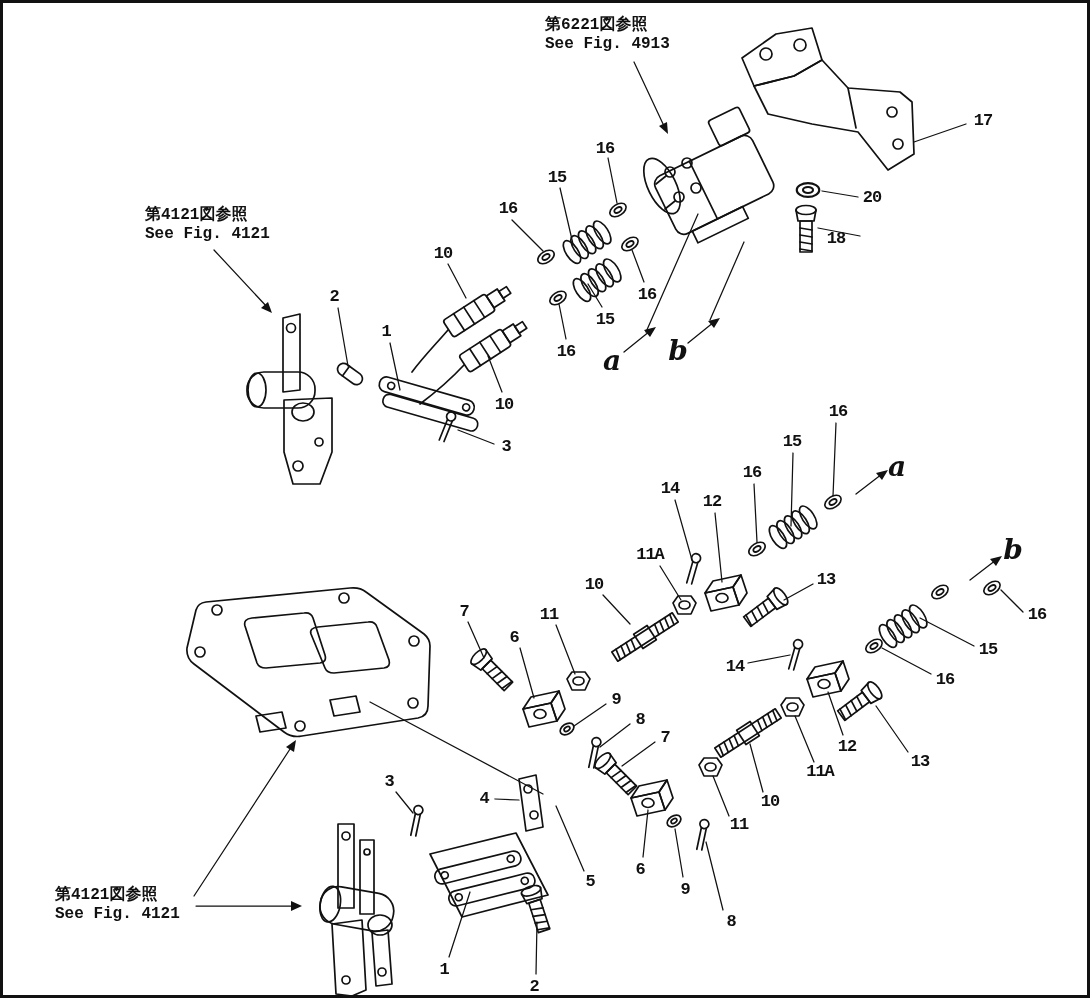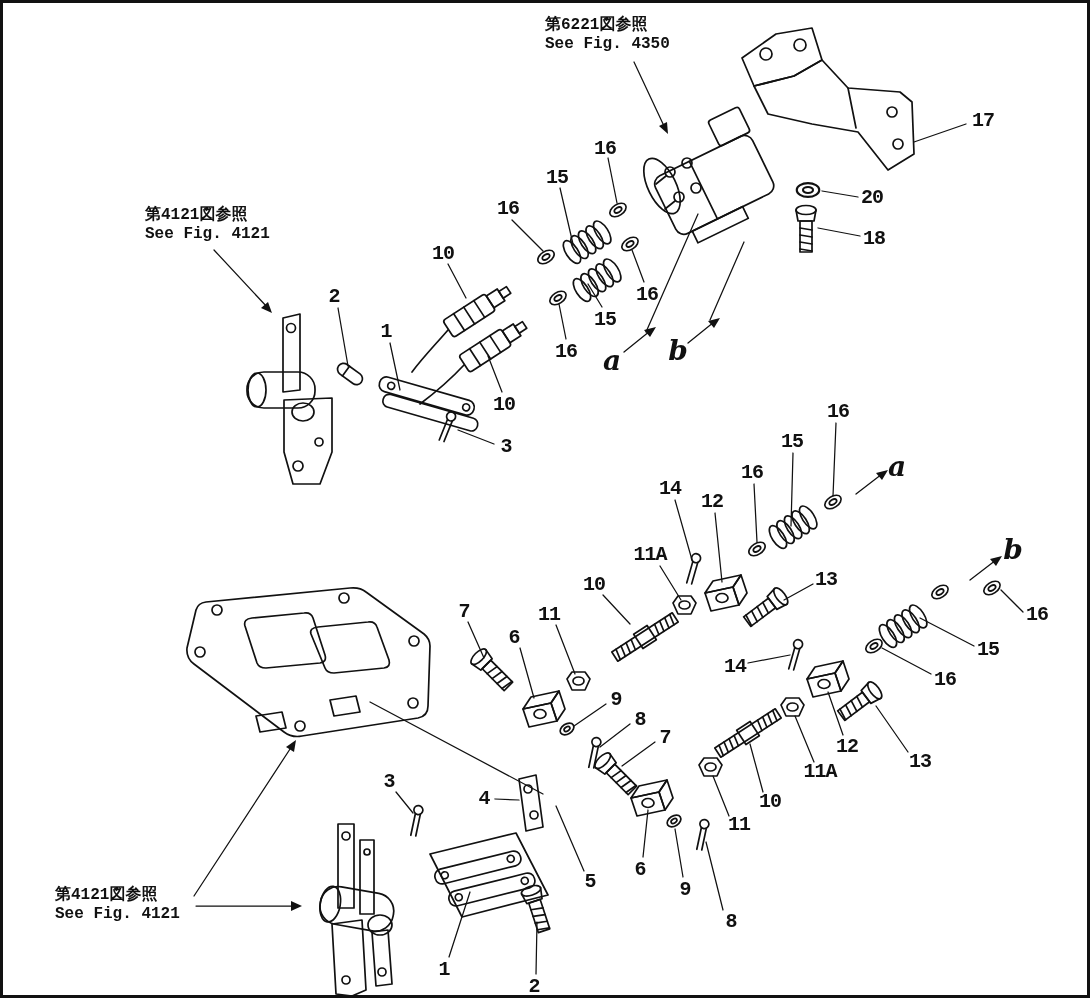--- a/index.html
+++ b/index.html
@@ -8,21 +8,21 @@
     position:relative; width:1090px; height:998px;
     background:#ffffff; overflow:hidden;
     font-family:"Liberation Mono", monospace; color:#111;
   }
   #stage svg { position:absolute; left:0; top:0; }
   .ln   { stroke:#111; stroke-width:1.7; fill:none; stroke-linecap:round; stroke-linejoin:round; }
   .thin { stroke:#111; stroke-width:1.25; fill:none; stroke-linecap:round; }
   .fillb{ fill:#111; stroke:none; }
   .num {
     position:absolute; transform:translate(-50%,-50%);
-    font-size:20px; font-weight:bold; letter-spacing:-1px; white-space:nowrap;
+    font-size:17px; font-weight:bold; letter-spacing:-1px; white-space:nowrap;
   }
   .marker {
     position:absolute; transform:translate(-50%,-50%);
     font-family:"DejaVu Serif", serif; font-style:italic;
     font-size:28px; font-weight:bold;
   }
   .ref {
     position:absolute; font-size:16px; font-weight:bold;
     line-height:1.18; white-space:nowrap;
   }
@@ -258,38 +258,38 @@
     <polygon class="fillb" points="302,906 291,901 291,911"></polygon>
     <polygon class="fillb" points="656,327 650,337 644,330"></polygon>
     <polygon class="fillb" points="720,318 714,328 708,321"></polygon>
     <polygon class="fillb" points="888,470 882,480 876,473"></polygon>
     <polygon class="fillb" points="1002,556 996,566 990,559"></polygon>
   </g>
 </svg>
 
 <div class="ref" style="left:545px;top:16px">
   <span>第6221図参照</span><br>
-  <span>See  Fig. 4350</span>
+  <span>See  Fig. 4913</span>
 </div>
 <div class="ref" style="left:145px;top:206px">
   <span>第4121図参照</span><br>
   <span>See  Fig. 4121</span>
 </div>
 <div class="ref" style="left:55px;top:886px">
   <span>第4121図参照</span><br>
   <span>See  Fig. 4121</span>
 </div>
 
 <div class="num" style="left:605px;top:148px">16</div>
 <div class="num" style="left:557px;top:177px">15</div>
 <div class="num" style="left:508px;top:208px">16</div>
 <div class="num" style="left:443px;top:253px">10</div>
 <div class="num" style="left:983px;top:120px">17</div>
 <div class="num" style="left:872px;top:197px">20</div>
-<div class="num" style="left:874px;top:238px">18</div>
+<div class="num" style="left:836px;top:238px">18</div>
 <div class="num" style="left:647px;top:294px">16</div>
 <div class="num" style="left:605px;top:319px">15</div>
 <div class="num" style="left:566px;top:351px">16</div>
 <div class="num" style="left:334px;top:296px">2</div>
 <div class="num" style="left:386px;top:331px">1</div>
 <div class="num" style="left:504px;top:404px">10</div>
 <div class="num" style="left:506px;top:446px">3</div>
 <div class="num" style="left:838px;top:411px">16</div>
 <div class="num" style="left:792px;top:441px">15</div>
 <div class="num" style="left:752px;top:472px">16</div>

